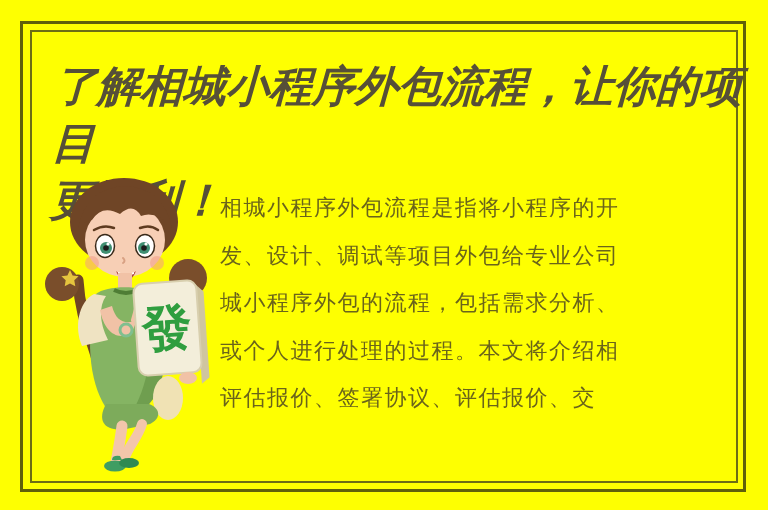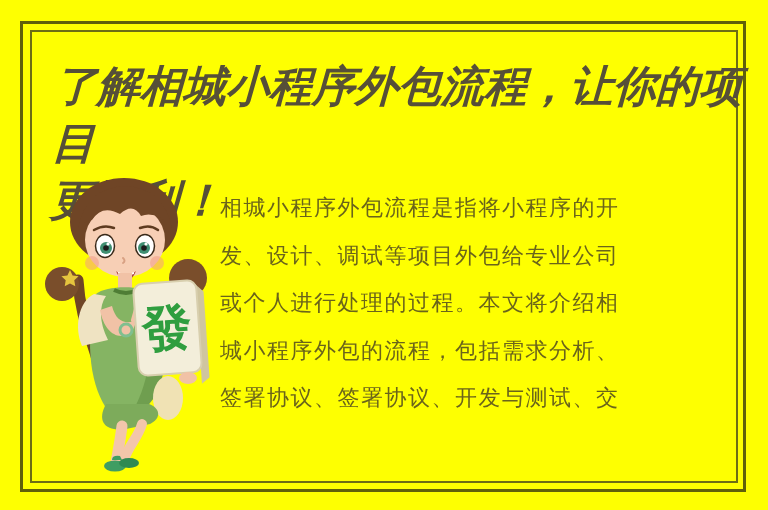--- a/index.html
+++ b/index.html
@@ -117,18 +117,18 @@
       <path d="M106,254 C102,268 92,276 88,290" stroke="#f3c6aa" stroke-width="10" fill="none" stroke-linecap="round"></path>
       <path d="M76,290 q0,-5 8,-4 l2,4 Z" fill="#3f9d62"></path>
       <ellipse cx="79" cy="296" rx="11" ry="5.5" fill="#3f9d62"></ellipse>
       <ellipse cx="93" cy="293" rx="10" ry="5" fill="#2f8a52"></ellipse>
     </g>
   </svg>
 
   <div class="body-text">
     <div class="body-line">相城小程序外包流程是指将小程序的开</div>
     <div class="body-line">发、设计、调试等项目外包给专业公司</div>
+    <div class="body-line">城小程序外包的流程，包括需求分析、</div>
     <div class="body-line">或个人进行处理的过程。本文将介绍相</div>
-    <div class="body-line">城小程序外包的流程，包括需求分析、</div>
-    <div class="body-line">签署协议、签署协议、开发与测试、交</div>
+    <div class="body-line">评估报价、签署协议、评估报价、交</div>
   </div>
 
 </div>
 
 </body></html>

